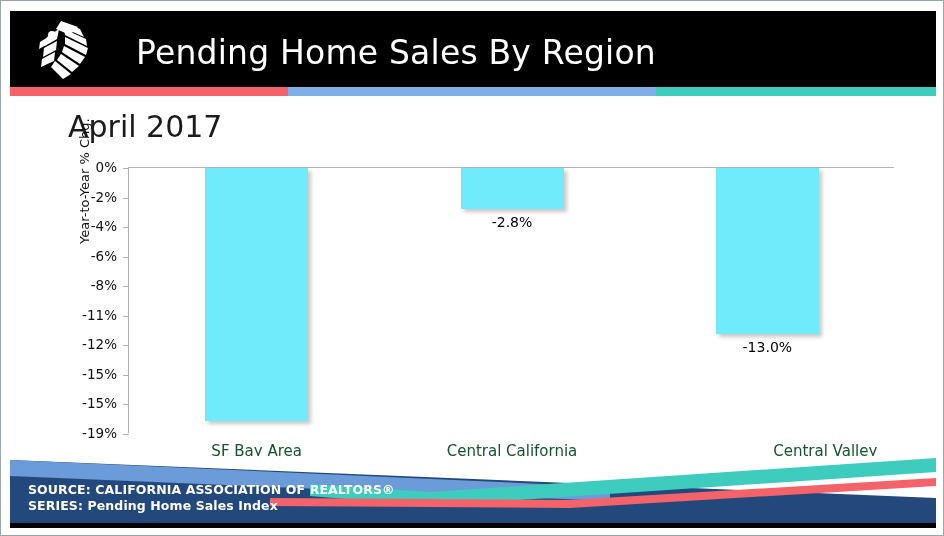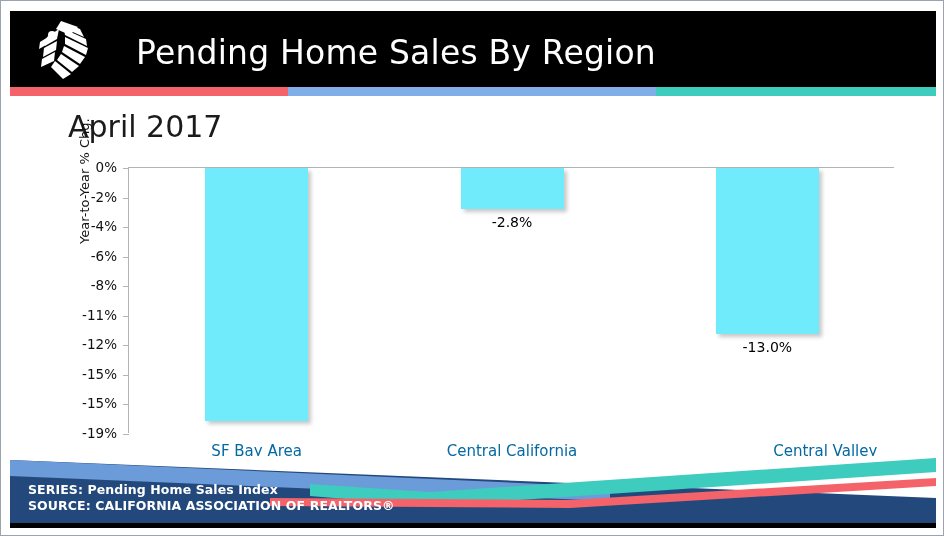--- a/index.html
+++ b/index.html
@@ -133,21 +133,21 @@
     color: #000000;
     text-align: center;
     font-family: "DejaVu Sans", sans-serif;
     white-space: nowrap;
   }
 
   .cat-label {
     position: absolute;
     top: 274px;
     font-size: 15px;
-    color: #0369a1;
+    color: #14532d;
     text-align: center;
     font-family: "DejaVu Sans", sans-serif;
     white-space: nowrap;
   }
 
   
   #footer {
     position: absolute;
     left: 9px; top: 455px;
     width: 926px; height: 72px;
@@ -258,18 +258,18 @@
   <div id="footer">
     <svg width="926" height="72" viewBox="0 0 926 72" xmlns="http://www.w3.org/2000/svg">
       <polygon points="0,4 926,42 926,67 0,67" fill="#23497C"></polygon>
       <polygon points="0,4 0,20 600,45 600,31" fill="#6B9BD9"></polygon>
       <polygon points="926,2 926,16 420,50 300,40 300,28 420,36" fill="#3DCCBE"></polygon>
       <polygon points="560,38 560,46 260,52 260,44" fill="#F4636A" opacity="0"></polygon>
       <polygon points="926,22 926,30 560,52 260,50 260,42 560,44" fill="#F4636A"></polygon>
       <rect x="0" y="67" width="926" height="5" fill="#000000"></rect>
     </svg>
     <div id="footer-text">
+      <div>SOURCE:  CALIFORNIA ASSOCIATION OF REALTORS®</div>
       <div>SERIES: Pending Home Sales Index</div>
-      <div>SOURCE:  CALIFORNIA ASSOCIATION OF REALTORS®</div>
     </div>
   </div>
 
 </div>
 
 </body></html>

